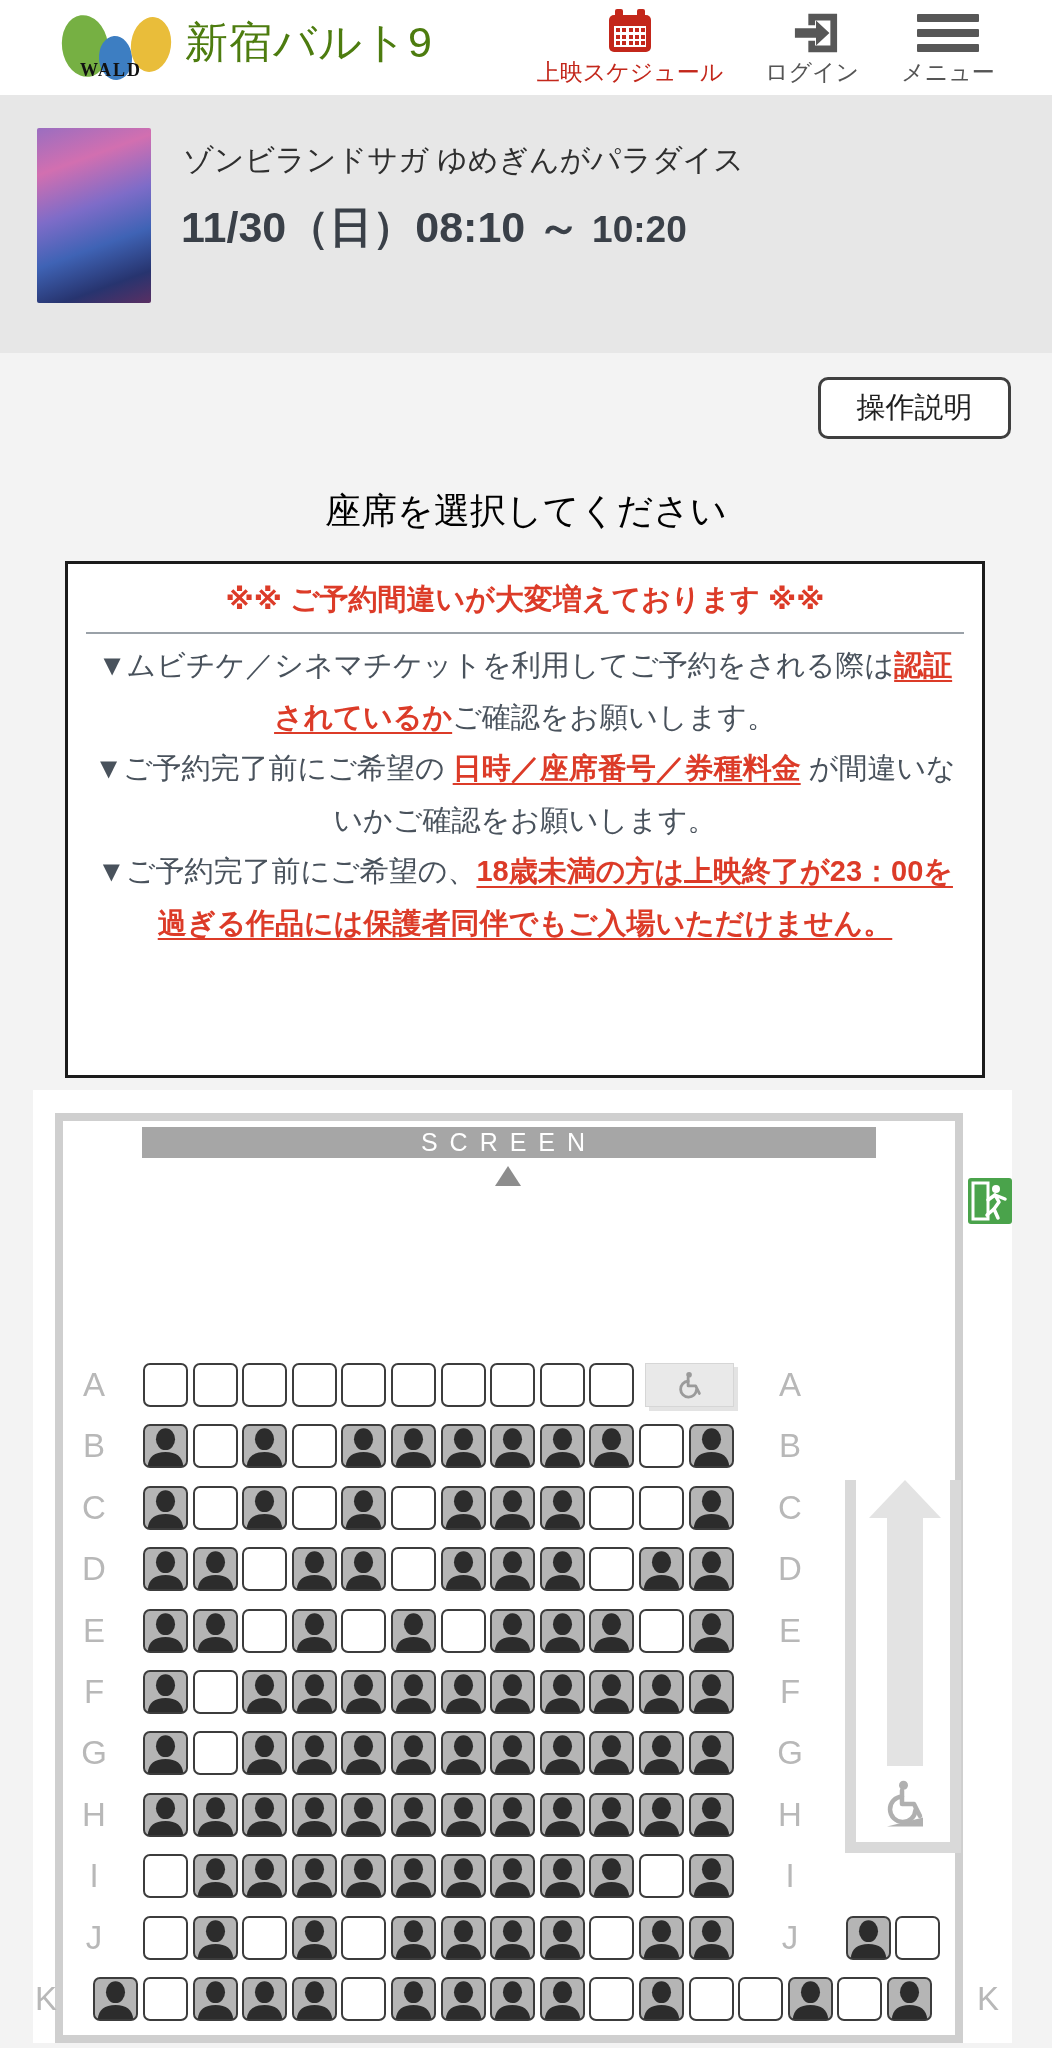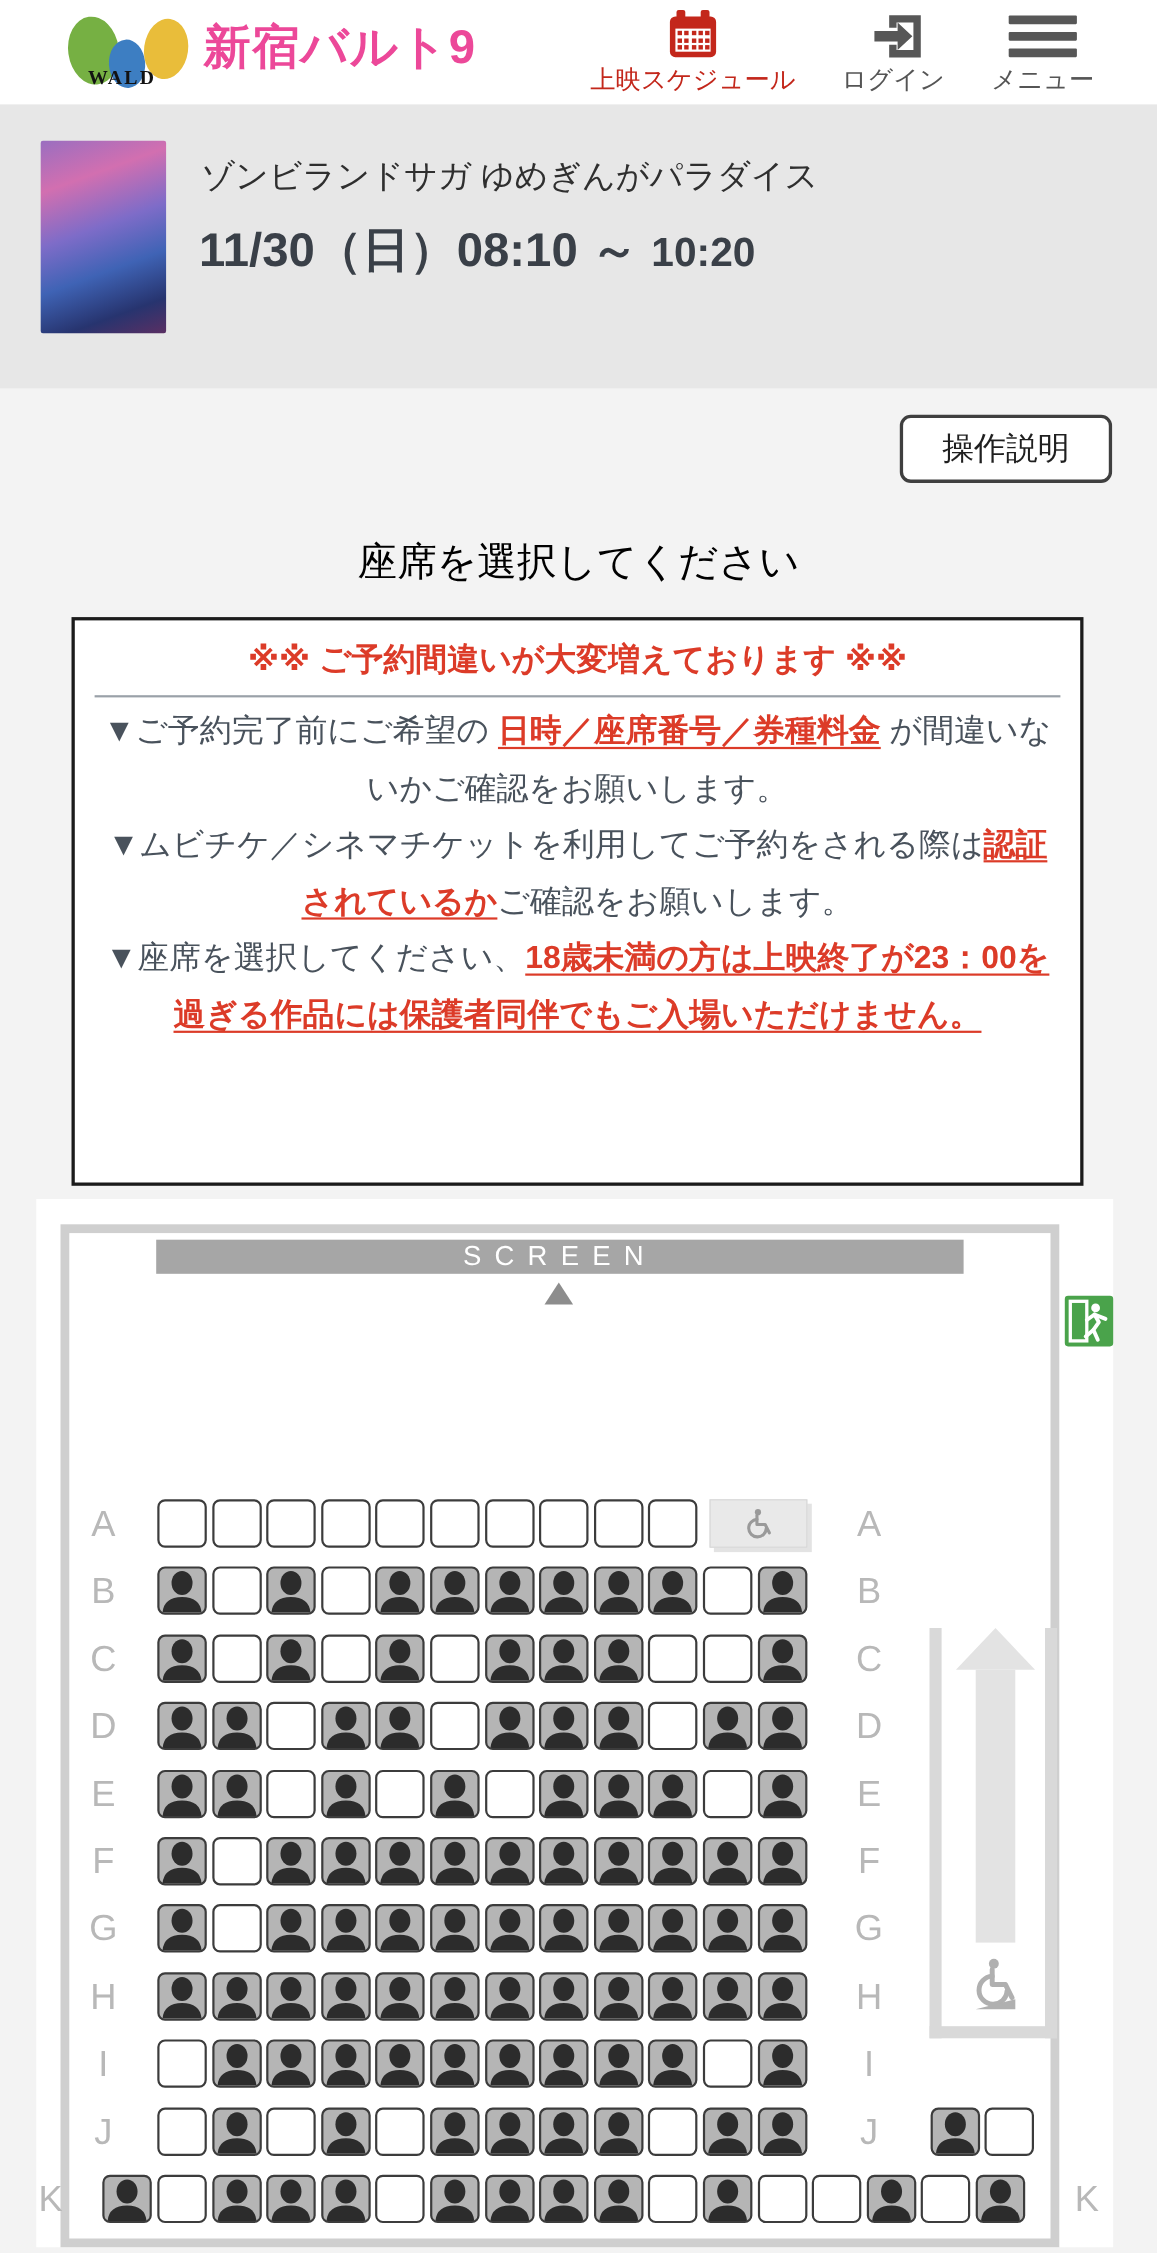--- a/index.html
+++ b/index.html
@@ -8,21 +8,21 @@
     background:#f3f3f3;
     font-family:"Liberation Sans","DejaVu Sans",sans-serif;
     -webkit-font-smoothing:antialiased;
   }
   .abs{position:absolute;}
   
   .header{position:absolute;left:0;top:0;width:1052px;height:95px;background:#ffffff;}
   .logo-oval{position:absolute;border-radius:50%;}
   .logo-wald{position:absolute;left:80px;top:60px;font-family:"Liberation Serif","DejaVu Serif",serif;
     font-weight:700;font-size:18px;letter-spacing:2px;color:#121212;}
-  .site-name{position:absolute;left:185px;top:14px;font-size:43px;font-weight:700;color:#ec4899;letter-spacing:1px;}
+  .site-name{position:absolute;left:185px;top:14px;font-size:43px;font-weight:400;color:#4d7c0f;letter-spacing:1px;}
   .nav-label{position:absolute;top:57px;font-size:23px;text-align:center;color:#555;}
   .nav-label.red{color:#c3271b;}
   .menu-bar{position:absolute;left:0;width:62px;height:8px;background:#575757;border-radius:1px;}
   
   .movie-section{position:absolute;left:0;top:95px;width:1052px;height:258px;background:#e7e7e7;}
   .poster{position:absolute;left:37px;top:33px;width:114px;height:175px;border-radius:2px;
     background:linear-gradient(160deg,#9a6ec0 0%,#d26fb0 22%,#7e6cc8 45%,#3f63b5 65%,#27346f 85%,#5a2f63 100%);}
   .movie-title{position:absolute;left:183px;top:45px;font-size:30px;color:#2f2f2f;}
   .movie-datetime{position:absolute;left:181px;top:104px;font-size:43px;font-weight:700;color:#3a4048;}
   .movie-endtime{font-size:37px;}
@@ -129,23 +129,23 @@
   </div>
 </div>
 
 <div class="help-btn">操作説明</div>
 <div class="instruction">座席を選択してください</div>
 
 <div class="notice">
   <div class="notice-title">※※ ご予約間違いが大変増えております ※※</div>
   <div class="notice-divider"></div>
   <div>
+      <p class="notice-line"><span class="seg-plain">▼ムビチケ／シネマチケットを利用してご予約をされる際は</span><span class="seg-red_u">認証されているか</span><span class="seg-plain">ご確認をお願いします。</span></p>
       <p class="notice-line"><span class="seg-plain">▼ご予約完了前にご希望の </span><span class="seg-red_u">日時／座席番号／券種料金</span><span class="seg-plain"> が間違いないかご確認をお願いします。</span></p>
-      <p class="notice-line"><span class="seg-plain">▼ムビチケ／シネマチケットを利用してご予約をされる際は</span><span class="seg-red_u">認証されているか</span><span class="seg-plain">ご確認をお願いします。</span></p>
-      <p class="notice-line"><span class="seg-plain">▼座席を選択してください、</span><span class="seg-red_u">18歳未満の方は上映終了が23：00を過ぎる作品には保護者同伴でもご入場いただけません。 </span></p>
+      <p class="notice-line"><span class="seg-plain">▼ご予約完了前にご希望の、</span><span class="seg-red_u">18歳未満の方は上映終了が23：00を過ぎる作品には保護者同伴でもご入場いただけません。 </span></p>
     </div>
 </div>
 
 <div class="seat-card">
   <div class="theater-frame"></div>
   <div class="screen-bar">SCREEN</div>
   <div class="screen-tri"></div>
 
   <div class="exit-box">
     <svg width="44" height="46" viewBox="0 0 44 46">

